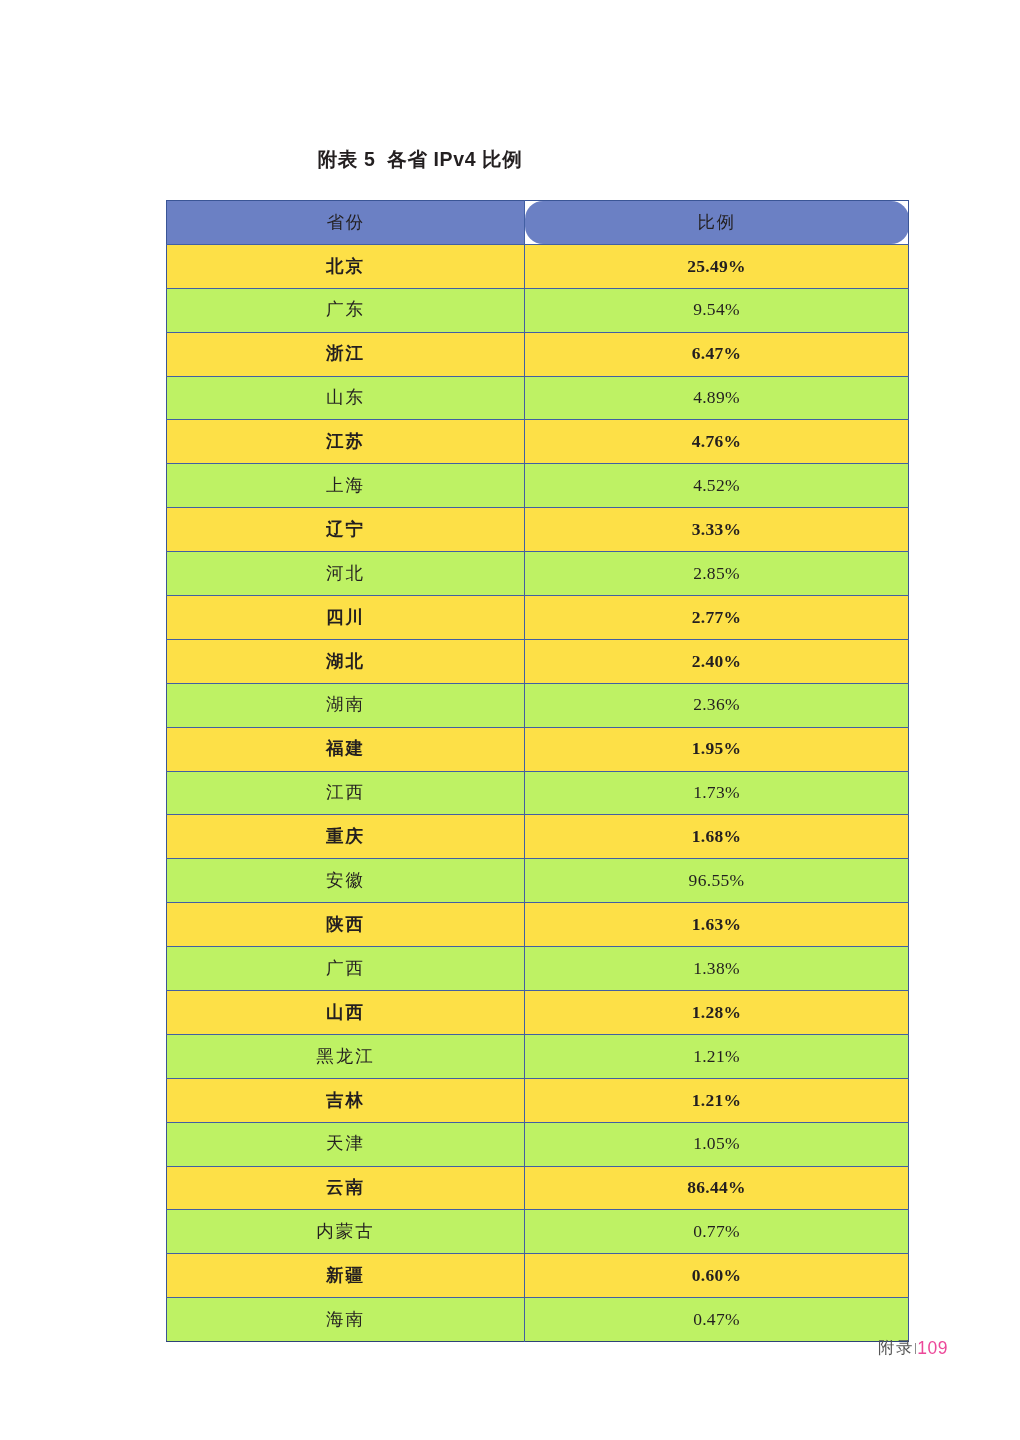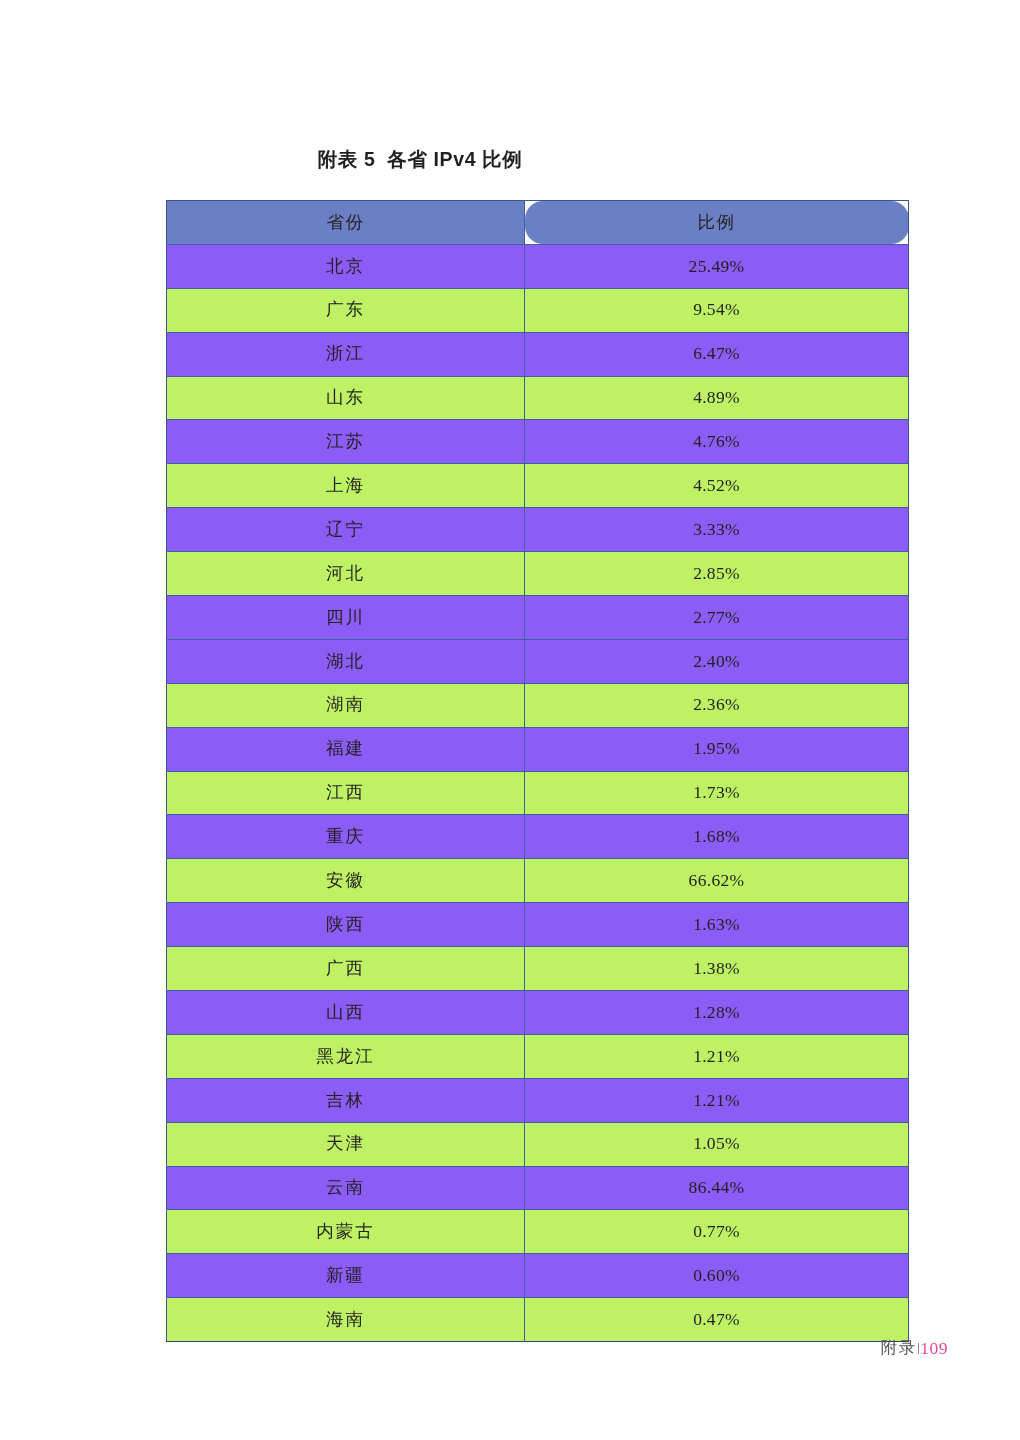--- a/index.html
+++ b/index.html
@@ -83,21 +83,22 @@
     letter-spacing: 1.5px;
     border-bottom: 1.4px solid #3a5596;
     height: 41px;
   }
   thead th.col-head-ratio {
     border-right: 1.3px solid #8496cf;
     border-radius: 18px;
   }
 
   tbody tr.row-shaded td {
-    background: #8b5cf6;
+    background: #fde047;
+    font-weight: bold;
   }
   tbody tr.row-plain td {
     background: #bef264;
   }
   tbody tr:last-child td {
     border-bottom: none;
   }
 
   td.cell-province {
     font-family: "Liberation Serif", "DejaVu Serif", serif;
@@ -109,21 +110,21 @@
   }
 
   
   .page-footer {
     position: absolute;
     right: 72px;
     top: 1337px;
     display: flex;
     align-items: center;
     gap: 1px;
-    font-family: Liberation Serif, serif;
+    font-family: Liberation Sans, sans-serif;
     color: #4b4b4b;
     font-size: 16.5px;
   }
   .footer-label {
     letter-spacing: 1.5px;
     color: #555555;
   }
   .footer-sep {
     display: inline-block;
     width: 1.4px;
@@ -207,21 +208,21 @@
           <tr class="row-plain">
             <td class="cell-province">江西</td>
             <td class="cell-ratio">1.73%</td>
           </tr>
           <tr class="row-shaded">
             <td class="cell-province">重庆</td>
             <td class="cell-ratio">1.68%</td>
           </tr>
           <tr class="row-plain">
             <td class="cell-province">安徽</td>
-            <td class="cell-ratio">66.62%</td>
+            <td class="cell-ratio">96.55%</td>
           </tr>
           <tr class="row-shaded">
             <td class="cell-province">陕西</td>
             <td class="cell-ratio">1.63%</td>
           </tr>
           <tr class="row-plain">
             <td class="cell-province">广西</td>
             <td class="cell-ratio">1.38%</td>
           </tr>
           <tr class="row-shaded">

